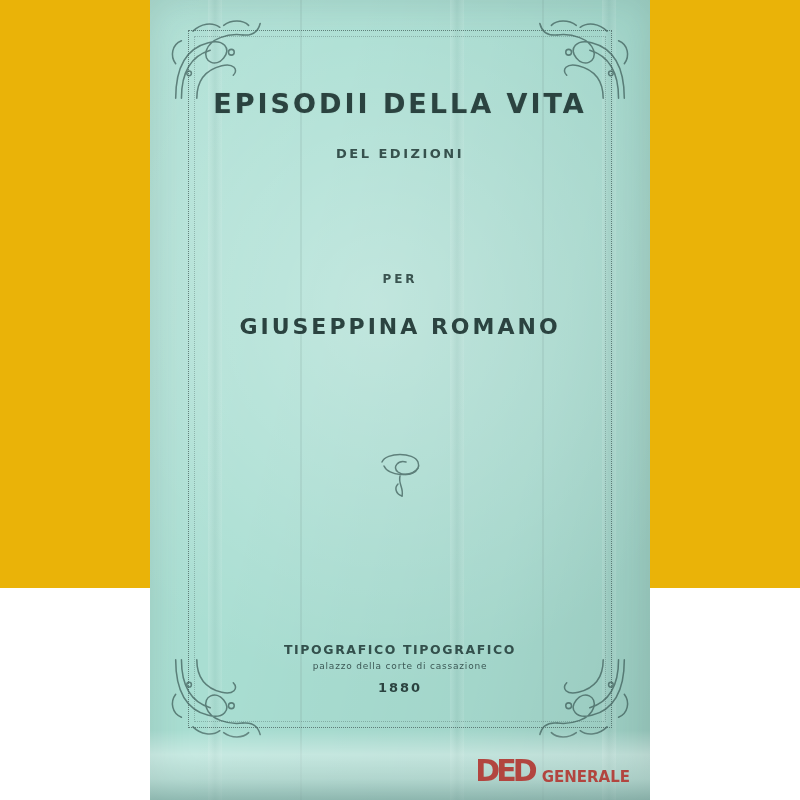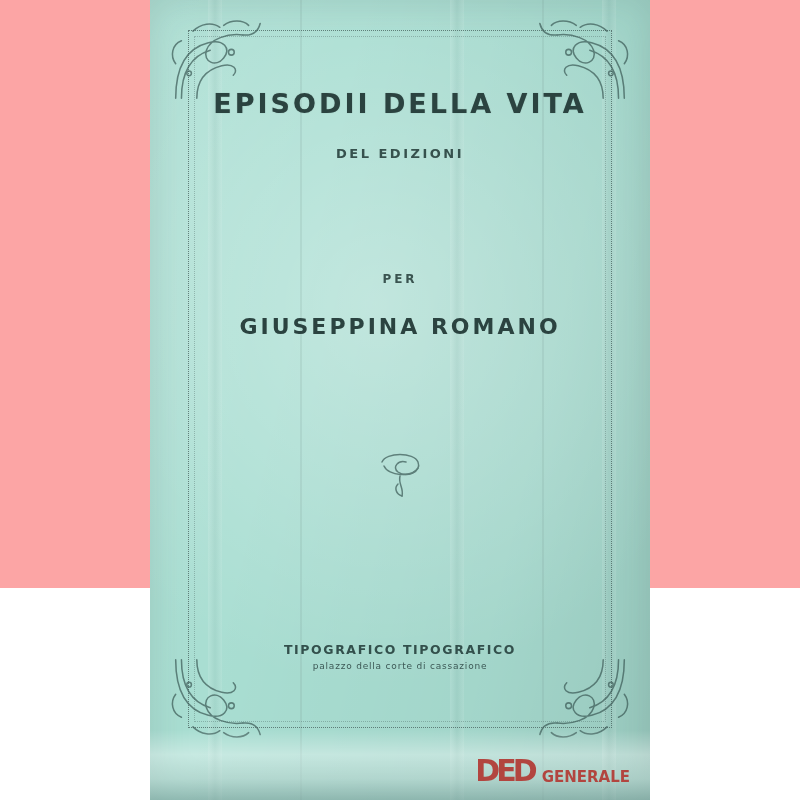--- a/index.html
+++ b/index.html
@@ -11,21 +11,21 @@
     width: 800px;
     height: 800px;
     overflow: hidden;
     font-family: "Liberation Serif", serif;
   }
 
   #page {
     position: relative;
     width: 800px;
     height: 588px;
-    background: #fca5a5;
+    background: #eab308;
   }
 
   
   #cover {
     position: absolute;
     left: 150px;
     top: 0px;
     width: 500px;
     height: 800px;
     background:
@@ -285,20 +285,21 @@
           <path d="M10 14 C14 4 42 4 46 14 C50 24 34 30 26 24 C20 19 26 12 34 14"></path>
           <path d="M12 18 C16 28 40 30 46 20"></path>
           <path d="M28 28 C26 36 32 40 30 48"></path>
           <path d="M30 48 C24 46 22 40 26 36"></path>
         </g>
       </svg>
     </div>
 
     <div class="text-block t-press">TIPOGRAFICO TIPOGRAFICO</div>
     <div class="text-block t-addr">palazzo della corte di cassazione</div>
+    <div class="text-block t-year">1880</div>
 
     <div class="curl"></div>
 
     <div class="watermark">
       <span class="wm-logo">DED</span>
       <span class="wm-text">GENERALE</span>
     </div>
 
   </div>
 </div>

